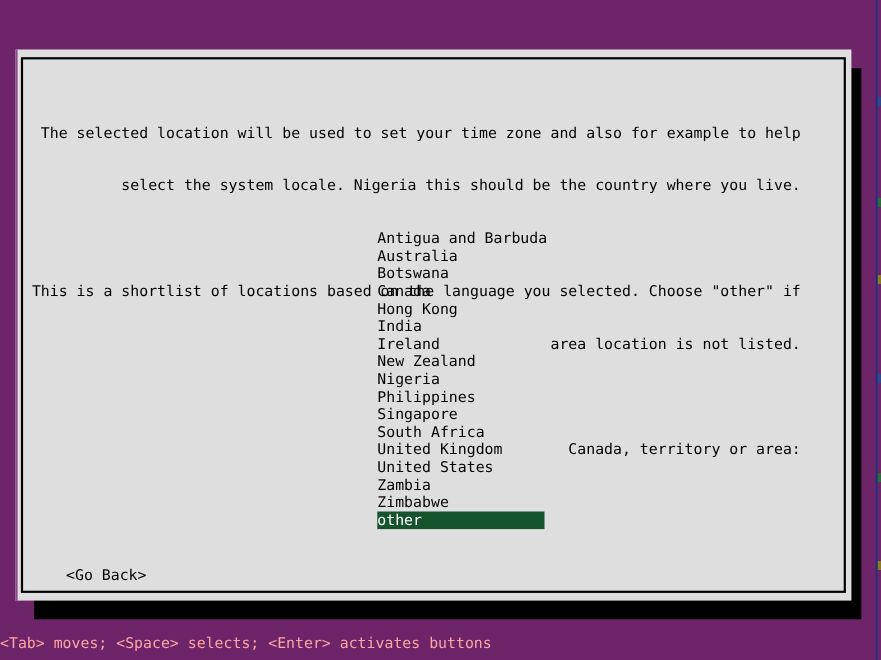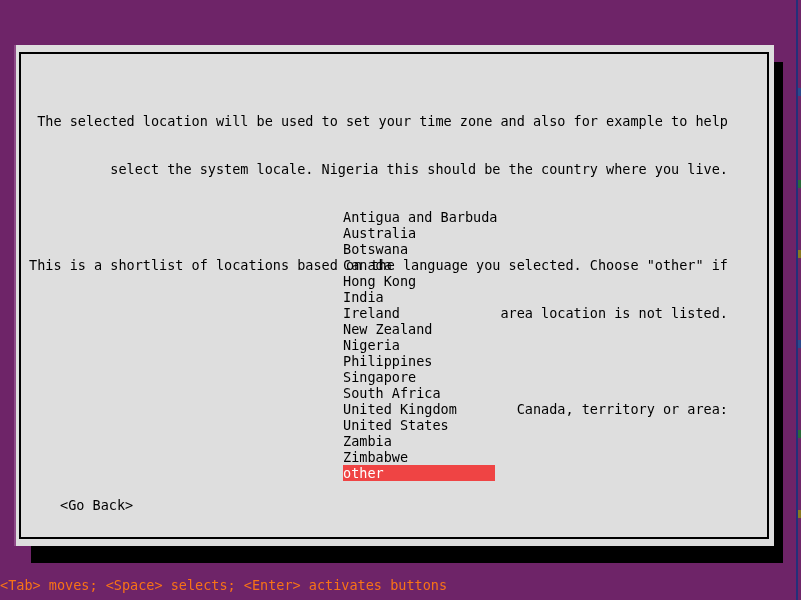--- a/index.html
+++ b/index.html
@@ -127,41 +127,41 @@
   }
   .list-item {
     height: 16px;
     line-height: 16px;
     color: #000000;
     white-space: pre;
     display: block;
     width: 152px;
   }
   .list-item.selected {
-    background: #ef4444;
+    background: #14532d;
     color: #ffffff;
   }
 
   
   #gobackrow {
     position: absolute;
     left: 60px;
-    top: 497px;
+    top: 515px;
     white-space: pre;
     color: #000000;
   }
 
   
   #statusbar {
     position: absolute;
     left: 0px;
     top: 577px;
     width: 801px;
     height: 17px;
-    color: #f97316;
+    color: #fca5a5;
     white-space: pre;
     line-height: 17px;
   }
 
   
   #right-strip {
     position: absolute;
     right: 0px;
     top: 0px;
     width: 3px;

